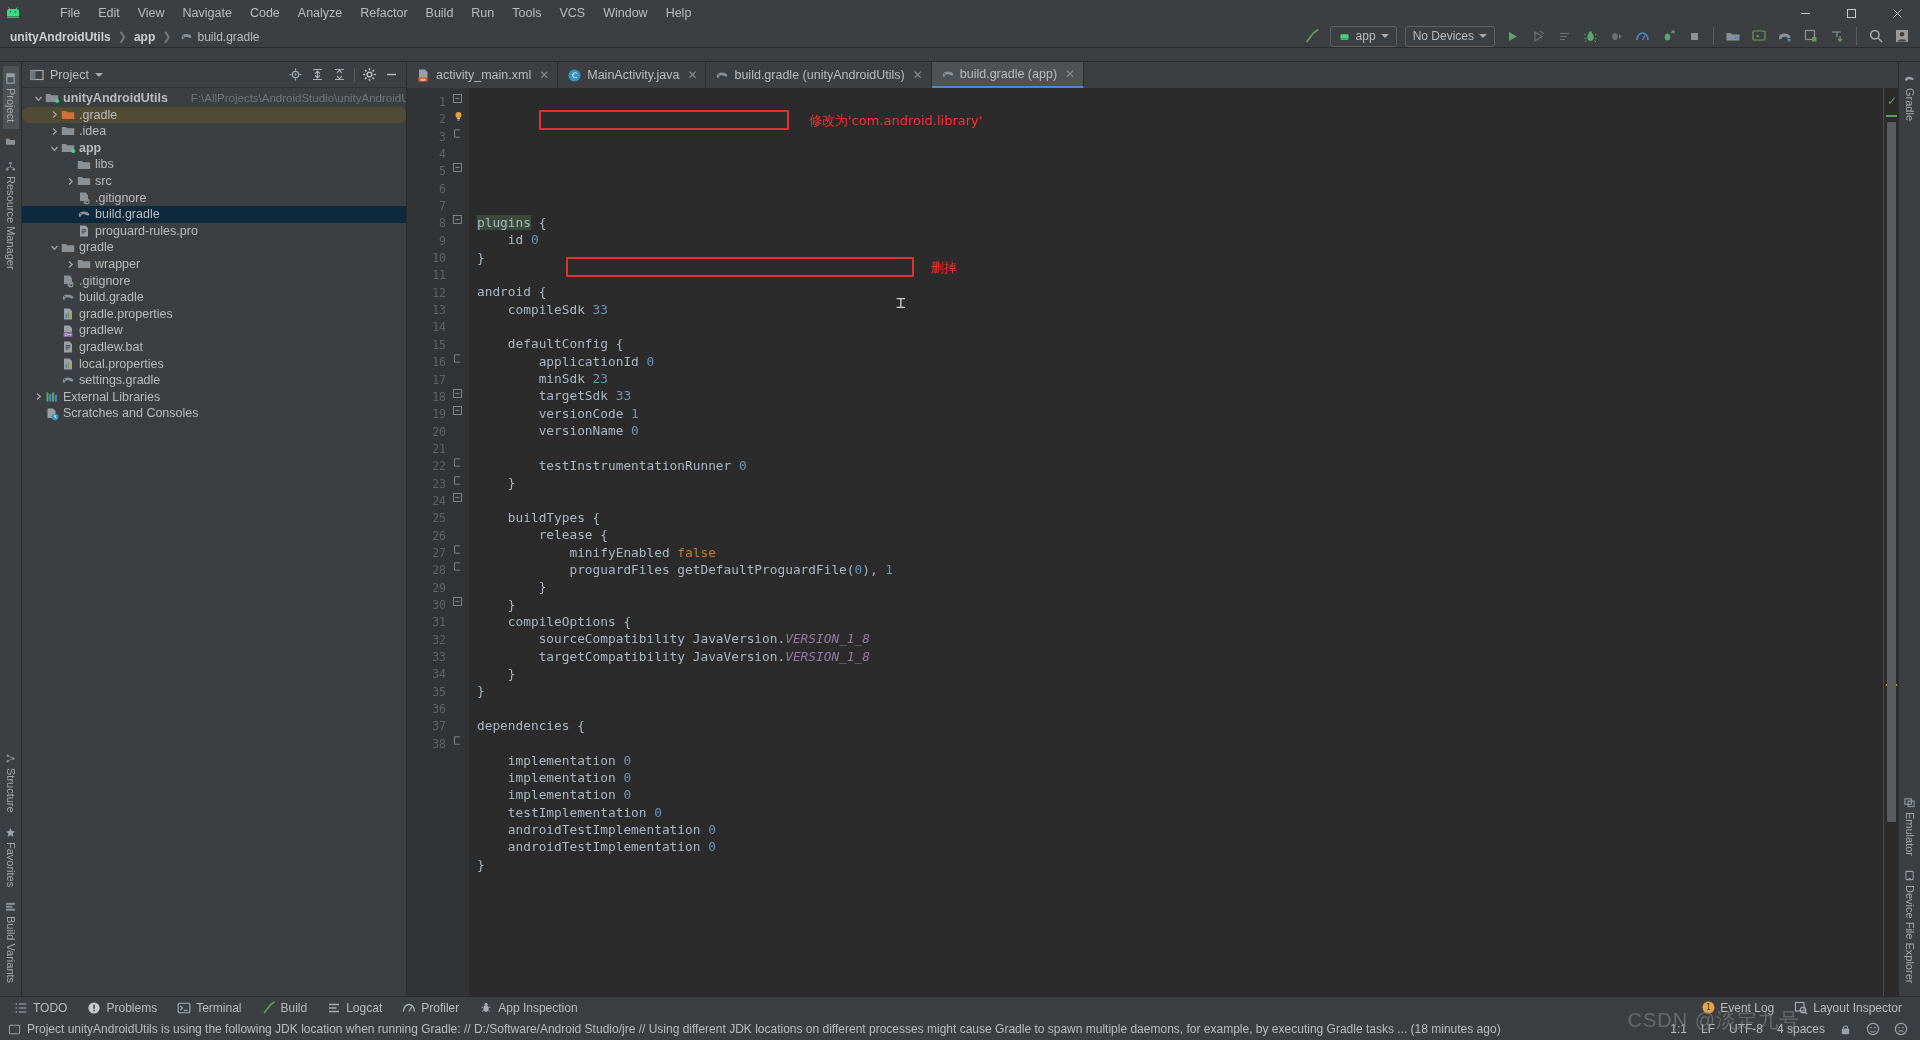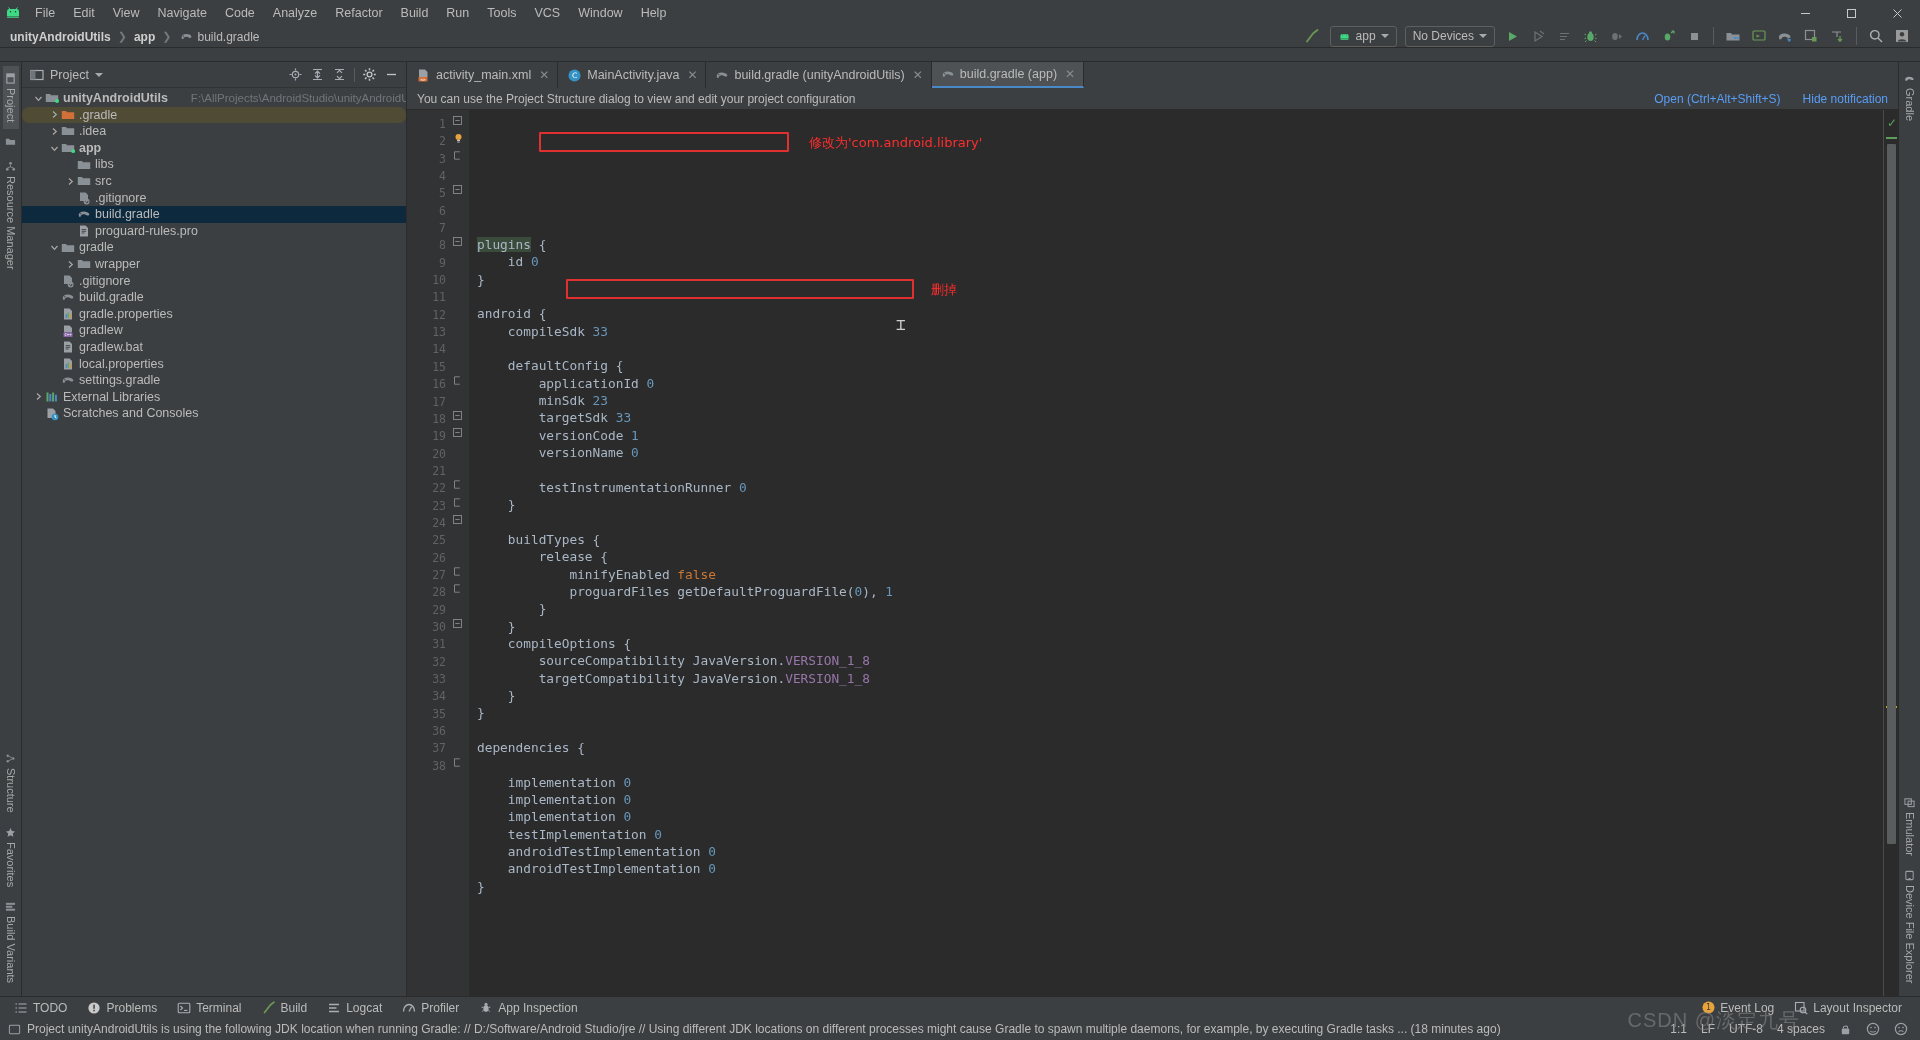--- a/index.html
+++ b/index.html
@@ -8,21 +8,21 @@
     background:#3c3f41;
     font-family:"Liberation Sans", sans-serif;
     color:#bbbbbb;
     -webkit-font-smoothing:antialiased;
   }
   .app { position:relative; width:1920px; height:1040px; display:flex; flex-direction:column; }
 
   
   .titlebar {
     height:26px; background:#3c3f41; display:flex; align-items:center;
-    font-size:12.5px; color:#bbbbbb; flex:0 0 26px; position:relative;
+    font-size:12.5px; color:#bbbbbb; flex:0 0 26px; position:relative;gap:25px;
   }
   .logo-android { width:26px; display:flex; align-items:center; justify-content:center; }
   .menu-items { display:flex; align-items:center; gap:0px; }
   .menu-item { padding:3px 9px; font-size:12.5px; color:#bbbbbb; cursor:default; white-space:nowrap; }
   .title-center {
     position:absolute; left:0; right:0; text-align:center; font-size:12.5px;
     color:#acacac; pointer-events:none;
   }
   .win-ctrls { margin-left:auto; display:flex; align-items:center; z-index:5; }
   .win-btn { width:46px; height:26px; display:flex; align-items:center; justify-content:center; font-size:12px; color:#c8c8c8; }
@@ -114,21 +114,21 @@
   .fold-col { width:16px; flex:0 0 16px; background:#313335; padding-top:6px; }
   .fold-col .fl { height:17.35px; line-height:17.35px; text-align:center; font-size:9px; color:#8a8a8a; }
   .code-area {
     flex:1; padding-top:6px; padding-left:8px; position:relative;
     font-family:"DejaVu Sans Mono", monospace; font-size:12.8px; color:#a9b7c6;
     white-space:pre; overflow:hidden;
   }
   .cl { height:17.35px; line-height:17.35px; position:relative; }
   .k  { color:#cc7832; }            
   .n  { color:#6897bb; }            
-  .st { color:#9876aa; }
+  .st { color:#9876aa; font-style:italic; }
   .blockhl { background:#3b4b3b; }
   .ann-box {
     position:absolute; border:2px solid #e03030; border-radius:1px; pointer-events:none;
   }
   .ann-text {
     position:absolute; color:#ff2d2d; font-family:"DejaVu Sans", sans-serif;
     font-size:13px; white-space:nowrap; pointer-events:none;
   }
   .caret-i {
     position:absolute; color:#cfcfcf; font-family:"DejaVu Sans Mono", monospace; font-size:16px;
@@ -734,27 +734,20 @@
               <svg width="14" height="14" viewBox="0 0 16 16">
                 <path d="M2 9 C2 6.5 4.5 5 7.5 5 C10.5 5 13.5 6 14 8 C14.5 9.6 12.5 10 11 9.5 C10 9.1 9 8.4 7.5 8.4 C5.4 8.4 4.2 9.6 4.2 11 L2.2 11 Z" fill="#8a9196"></path>
                 <circle cx="4.3" cy="7.6" r="0.7" fill="#3c3f41"></circle>
               </svg>
             </span>
             <span>build.gradle (app)</span>
             <span class="tab-close">✕</span>
           </div>
         </div>
 
-      <div class="notifbar">
-        <span>You can use the Project Structure dialog to view and edit your project configuration</span>
-        <div class="notif-links">
-          <a>Open (Ctrl+Alt+Shift+S)</a>
-          <a>Hide notification</a>
-        </div>
-      </div>
 
       <div class="editor-wrap">
         <div class="gutter" id="gutter">
             <div class="gl">1</div>
             <div class="gl">2</div>
             <div class="gl">3</div>
             <div class="gl">4</div>
             <div class="gl">5</div>
             <div class="gl">6</div>
             <div class="gl">7</div>

